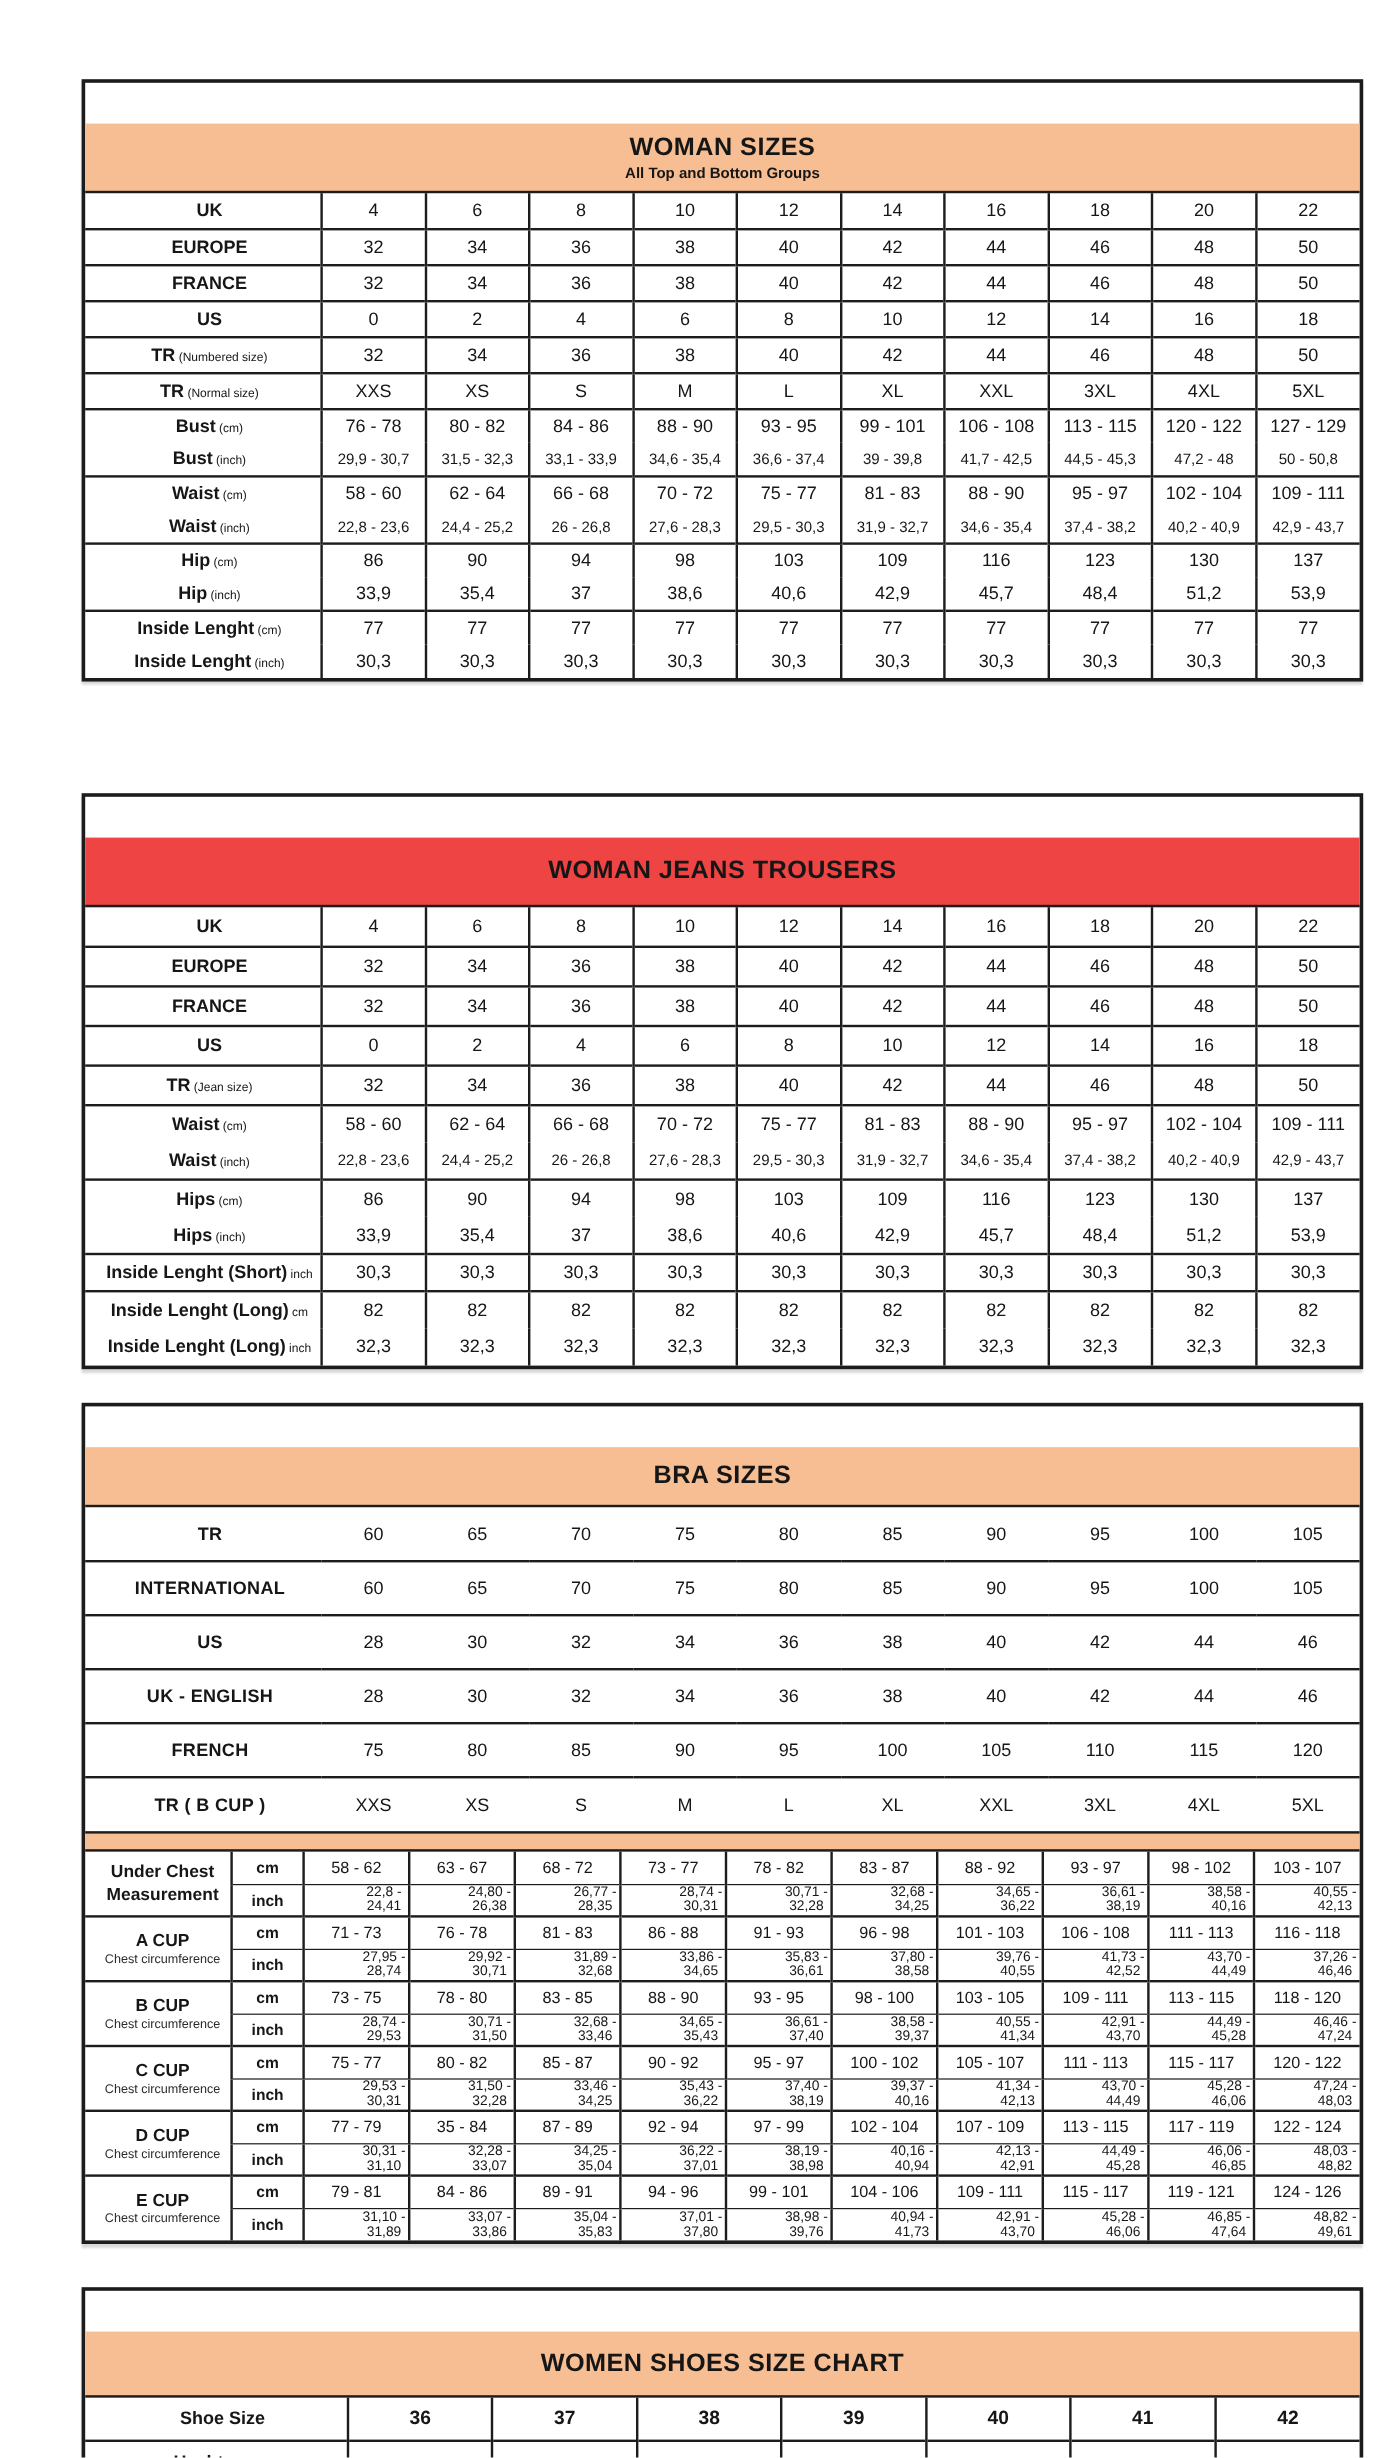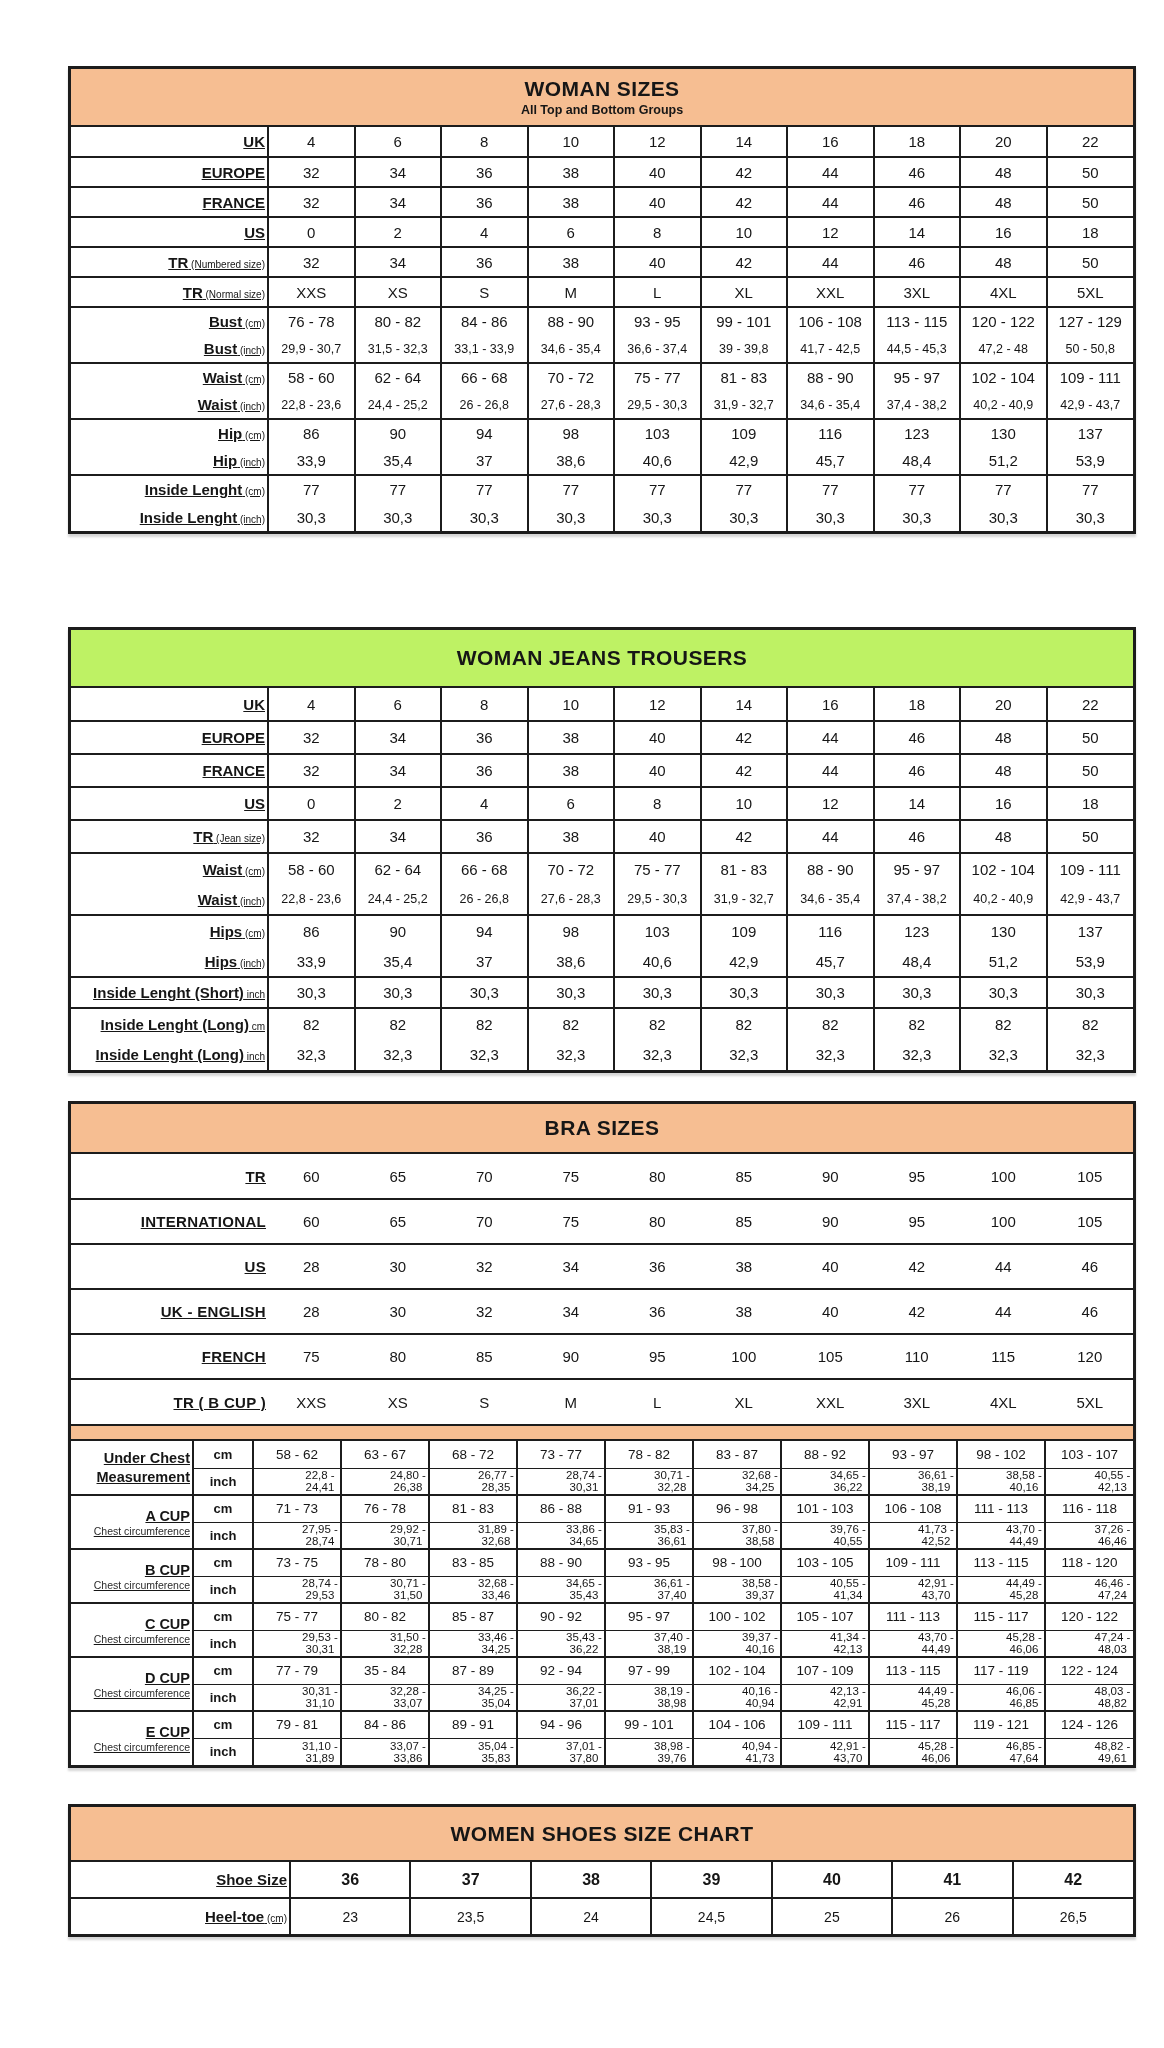--- a/index.html
+++ b/index.html
@@ -10,32 +10,33 @@
   .sheet{padding:66px 0 0 68px;width:1062px;}
   .tbl{
     width:1062px;background:#fff;border:3px solid #1c1c1c;
     box-shadow:0 3px 2px rgba(0,0,0,0.16);
   }
   .mb-lg{margin-bottom:93px;} .mb-sm{margin-bottom:28px;} .mb-md{margin-bottom:36px;}
   .tbl-head{
     background:#F6BE92;border-bottom:2.5px solid #1c1c1c;
     display:flex;flex-direction:column;justify-content:center;align-items:center;
     text-align:left;
+    margin-top:34px;
   }
   .h-t1{height:56px}.h-t2{height:56px}.h-bra{height:48px}.h-shoes{height:53px}
   .tbl-title{font-size:21px;font-weight:bold;letter-spacing:0.4px;line-height:1.1;}
   .tbl-subtitle{font-size:12.5px;font-weight:bold;margin-top:2px;}
   .tbl-subtitle:empty{display:none;}
 
   table.grid{border-collapse:collapse;width:100%;table-layout:fixed;}
   .grid td{
     border-left:2px solid #1c1c1c;text-align:center;vertical-align:middle;
     font-size:15px;padding:0 2px;overflow:hidden;
   }
-  .grid td.lbl{border-left:none;text-align:right;padding-left:13px;text-decoration:underline;}
+  .grid td.lbl{border-left:none;text-align:center;padding-left:13px;}
   .grid tbody.grp{border-top:2.5px solid #1c1c1c;}
   .grid tbody.grp:first-of-type{border-top:none;}
 
   .lbl-main{font-weight:bold;font-size:15px;}
   .lbl-note{font-weight:normal;font-size:10px;}
   .lbl-sub{display:block;font-weight:normal;font-size:10.5px;color:#2b2b2b;line-height:1.1;}
 
   .t1 tr.r-s{height:30px;} .t1 tr.r-p{height:28px;margin-top:15px;}
   .t2 tr.r-s{height:33px;} .t2 tr.r-p{height:31px;}
   tr.vals-small td.val{font-size:12.5px;}
@@ -285,21 +286,21 @@
               <td class="val">30,3</td>
               <td class="val">30,3</td>
               <td class="val">30,3</td>
             </tr>
           </tbody>
         </table>
       </div>
   </section>
 
   <section class="tbl mb-sm">
-    <header class="tbl-head h-t2" style="background: #bef264;">
+    <header class="tbl-head h-t2" style="background: #ef4444;">
       <div class="tbl-title">WOMAN JEANS TROUSERS</div>
 
     </header>
     <div>
         <table class="grid t2">
           <colgroup>
             <col style="width: 197px;">
             <col>
             <col>
             <col>

